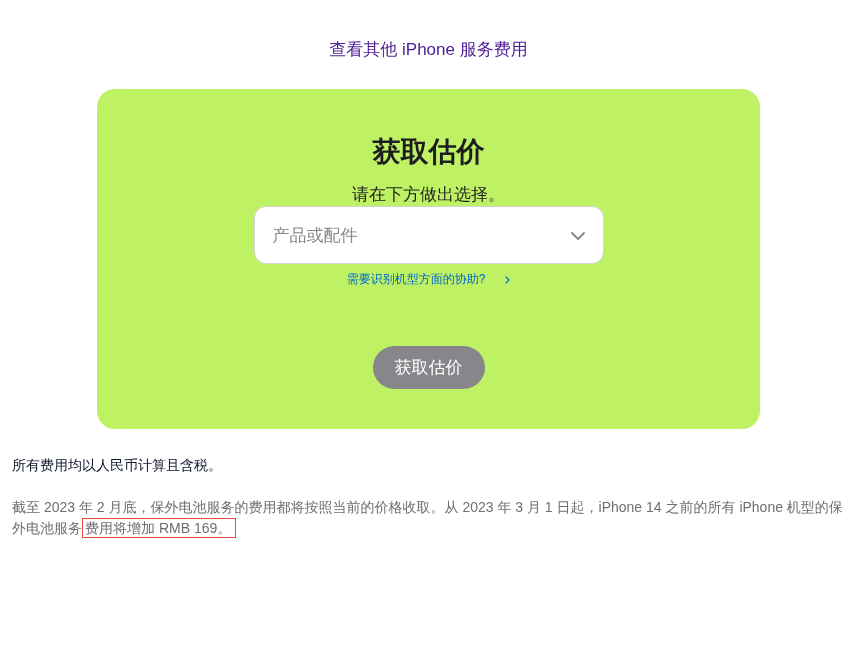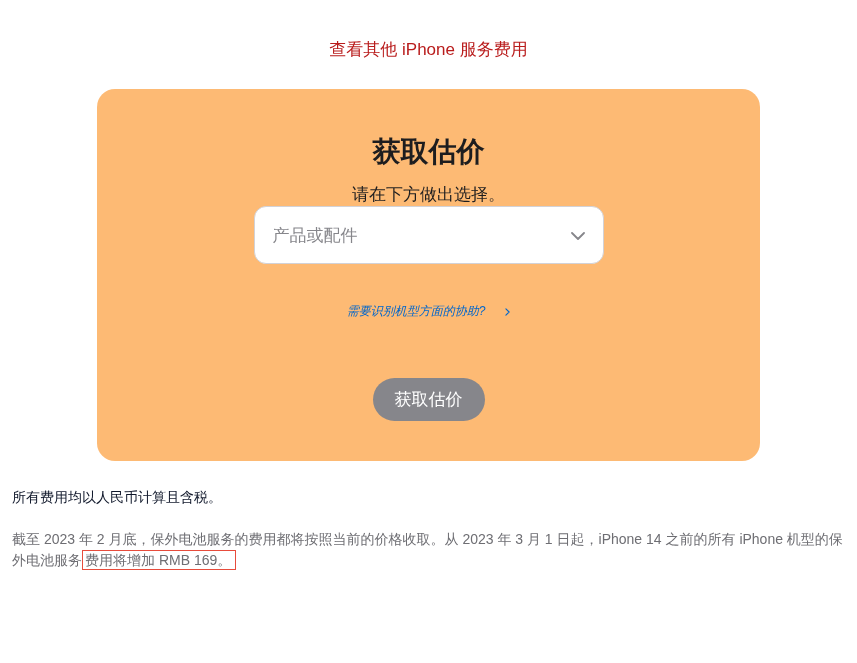--- a/index.html
+++ b/index.html
@@ -14,27 +14,27 @@
       height: 663px;
       overflow: hidden;
       color: #1d1d1f;
     }
     .top-link {
       text-align: center;
       padding-top: 38px;
       padding-bottom: 28px;
     }
     .top-link a {
-      color: #b91c1c;
+      color: #4c1d95;
       text-decoration: none;
       font-size: 17px;
       cursor: pointer;
     }
     .card {
-      background: #fdba74;
+      background: #bef264;
       border-radius: 18px;
       width: 663px;
       margin: 0 auto;
       padding: 44px 40px 40px;
       text-align: center;
     }
     .card-title {
       font-size: 28px;
       font-weight: 600;
       color: #1d1d1f;
@@ -47,21 +47,21 @@
     .select-group {
       width: 350px;
       margin: 0 auto;
     }
     .select-wrap {
       position: relative;
       background: #ffffff;
       border: 1px solid #d2d2d7;
       border-radius: 12px;
       height: 58px;
-      margin-bottom: 36px;
+      margin-bottom: 4px;
       display: flex;
       align-items: center;
       padding: 0 18px;
       cursor: pointer;
     }
     .select-placeholder {
       color: #86868b;
       font-size: 17px;
       flex: 1;
       text-align: left;
@@ -71,21 +71,20 @@
     }
     .help-link {
       color: #0066cc;
       font-size: 12px;
       text-decoration: none;
       cursor: pointer;
       display: inline-flex;
       align-items: center;
       gap: 20px;
       margin-top: 3px;
-      font-style: italic;
     }
     .submit-wrap {
       margin-top: 58px;
     }
     .submit-btn {
       background: #86868b;
       color: #ffffff;
       border: none;
       border-radius: 980px;
       padding: 10px 22px;

